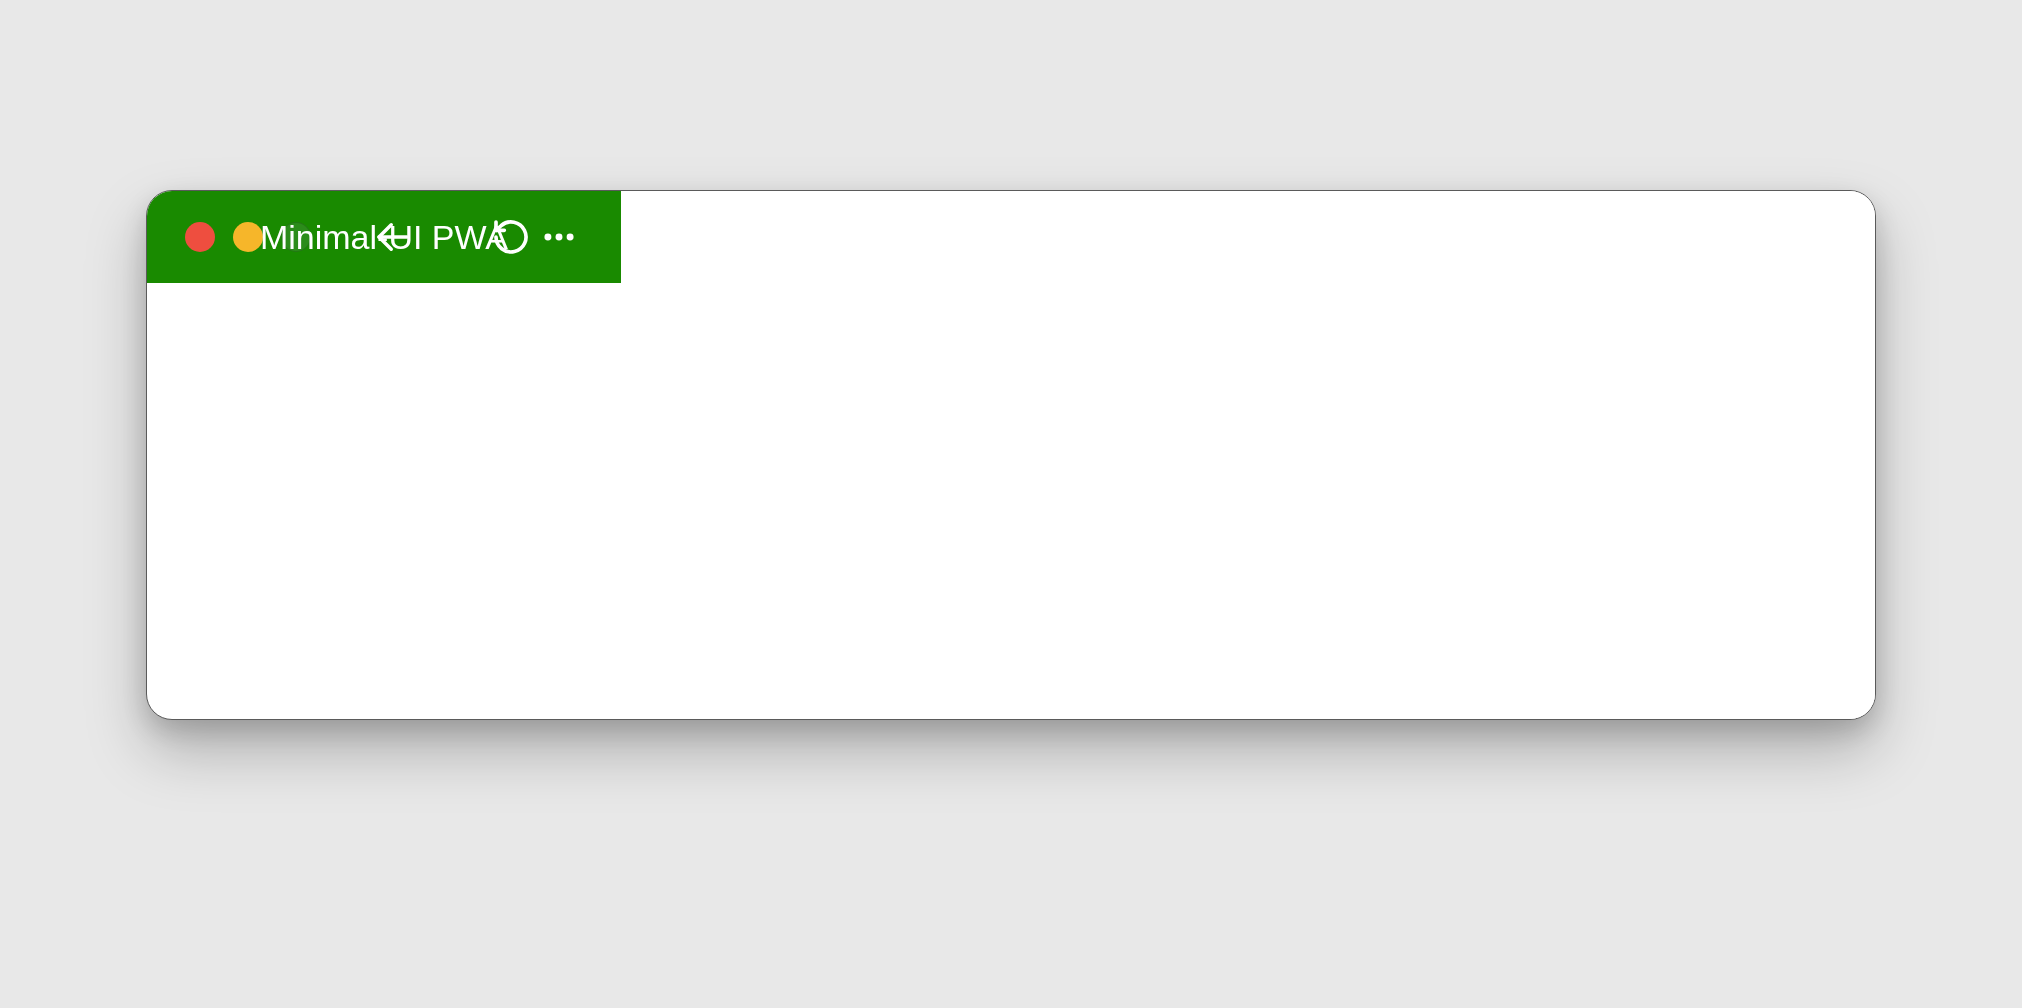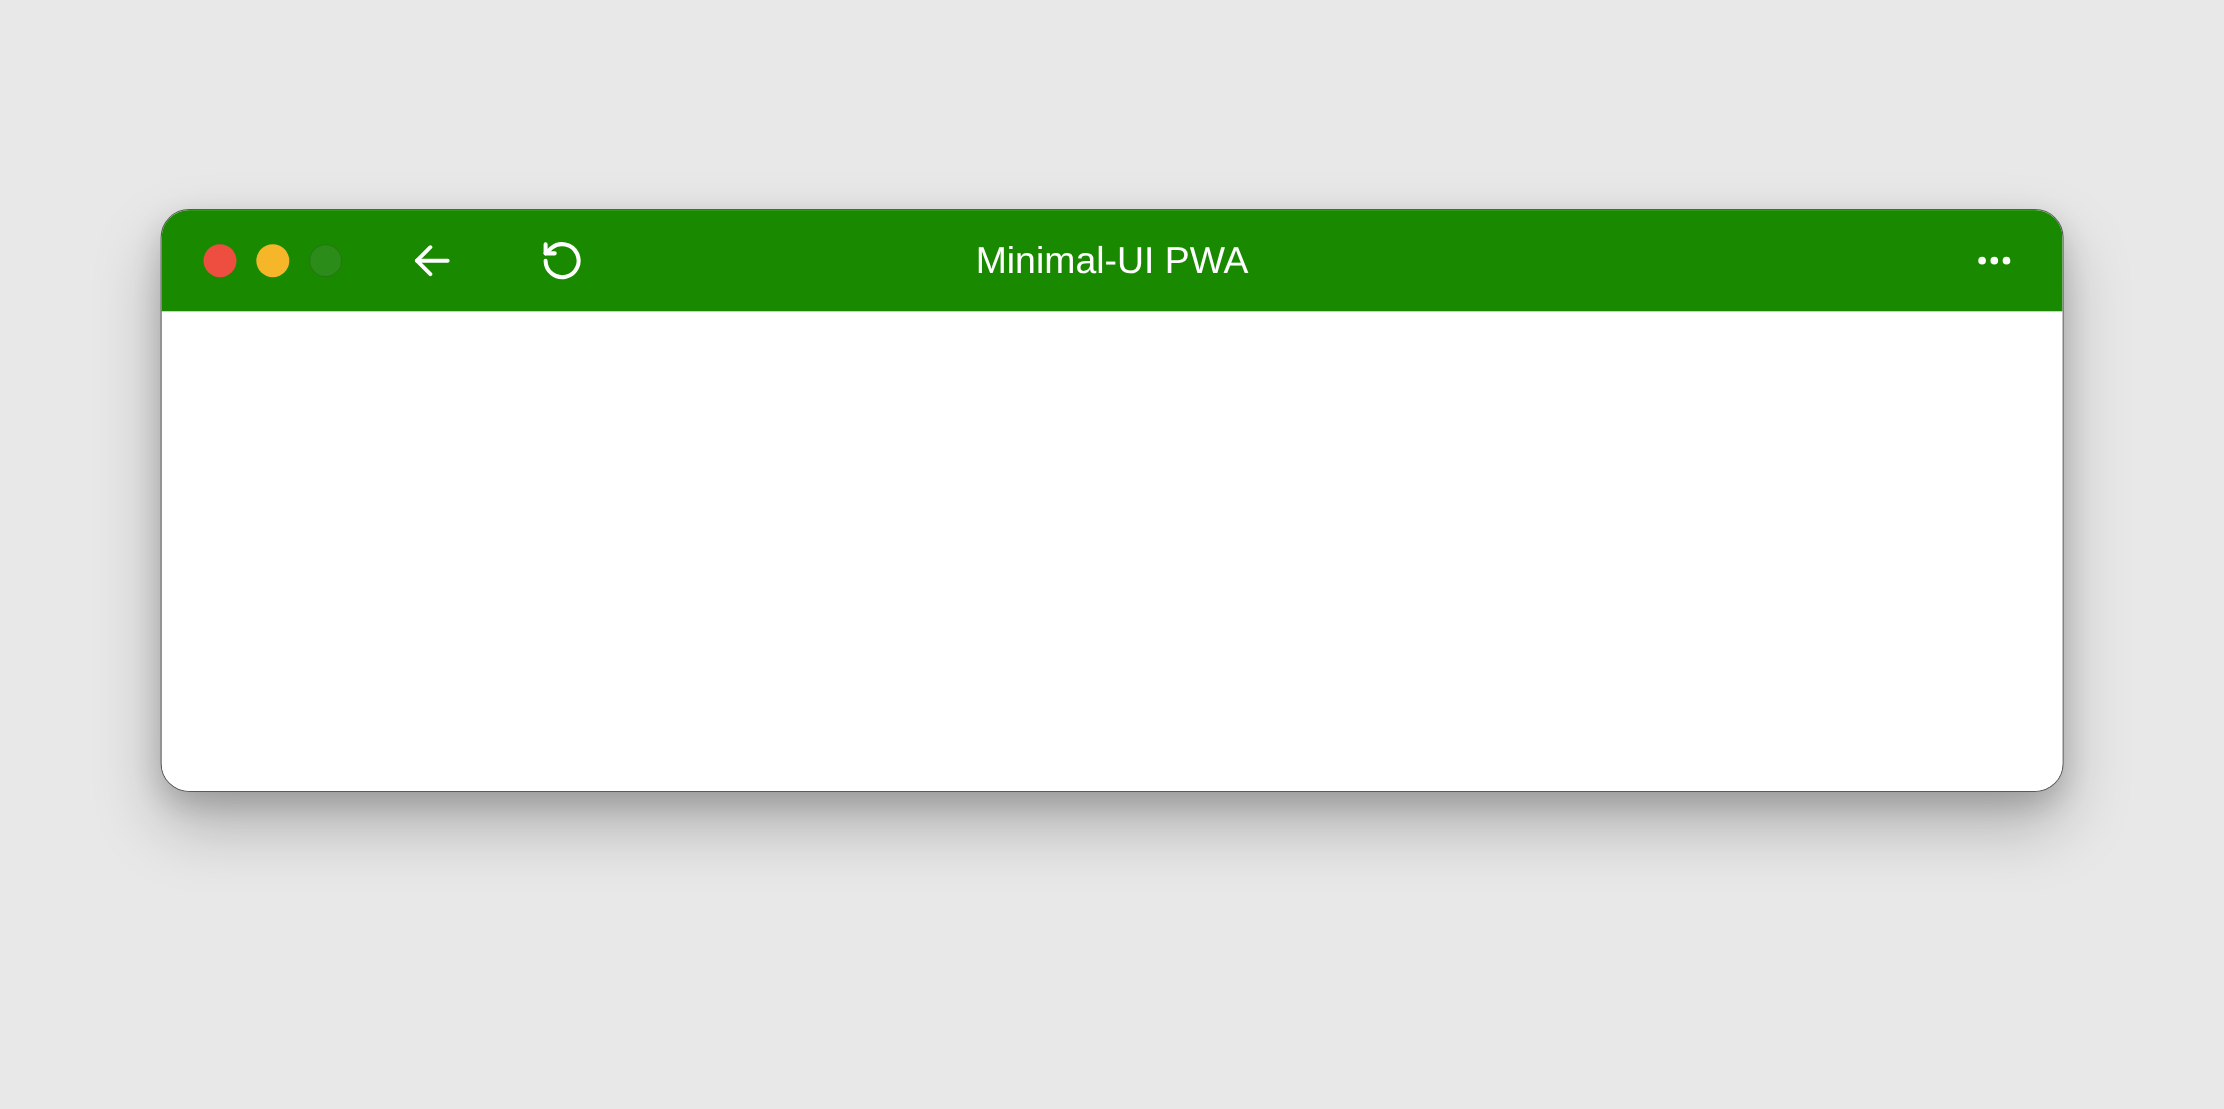--- a/index.html
+++ b/index.html
@@ -21,21 +21,20 @@
 
     .window {
       width: 1730px;
       height: 530px;
       background: #ffffff;
       border-radius: 26px;
       border: 1px solid #5a5a5a;
       box-shadow: 0 30px 60px rgba(0,0,0,0.25), 0 10px 25px rgba(0,0,0,0.15);
       overflow: hidden;
       display: flex;
-      flex-direction: column;
     }
 
     .titlebar {
       height: 92px;
       background: #198a00;
       display: flex;
       align-items: center;
       padding: 0 38px;
       position: relative;
     }

